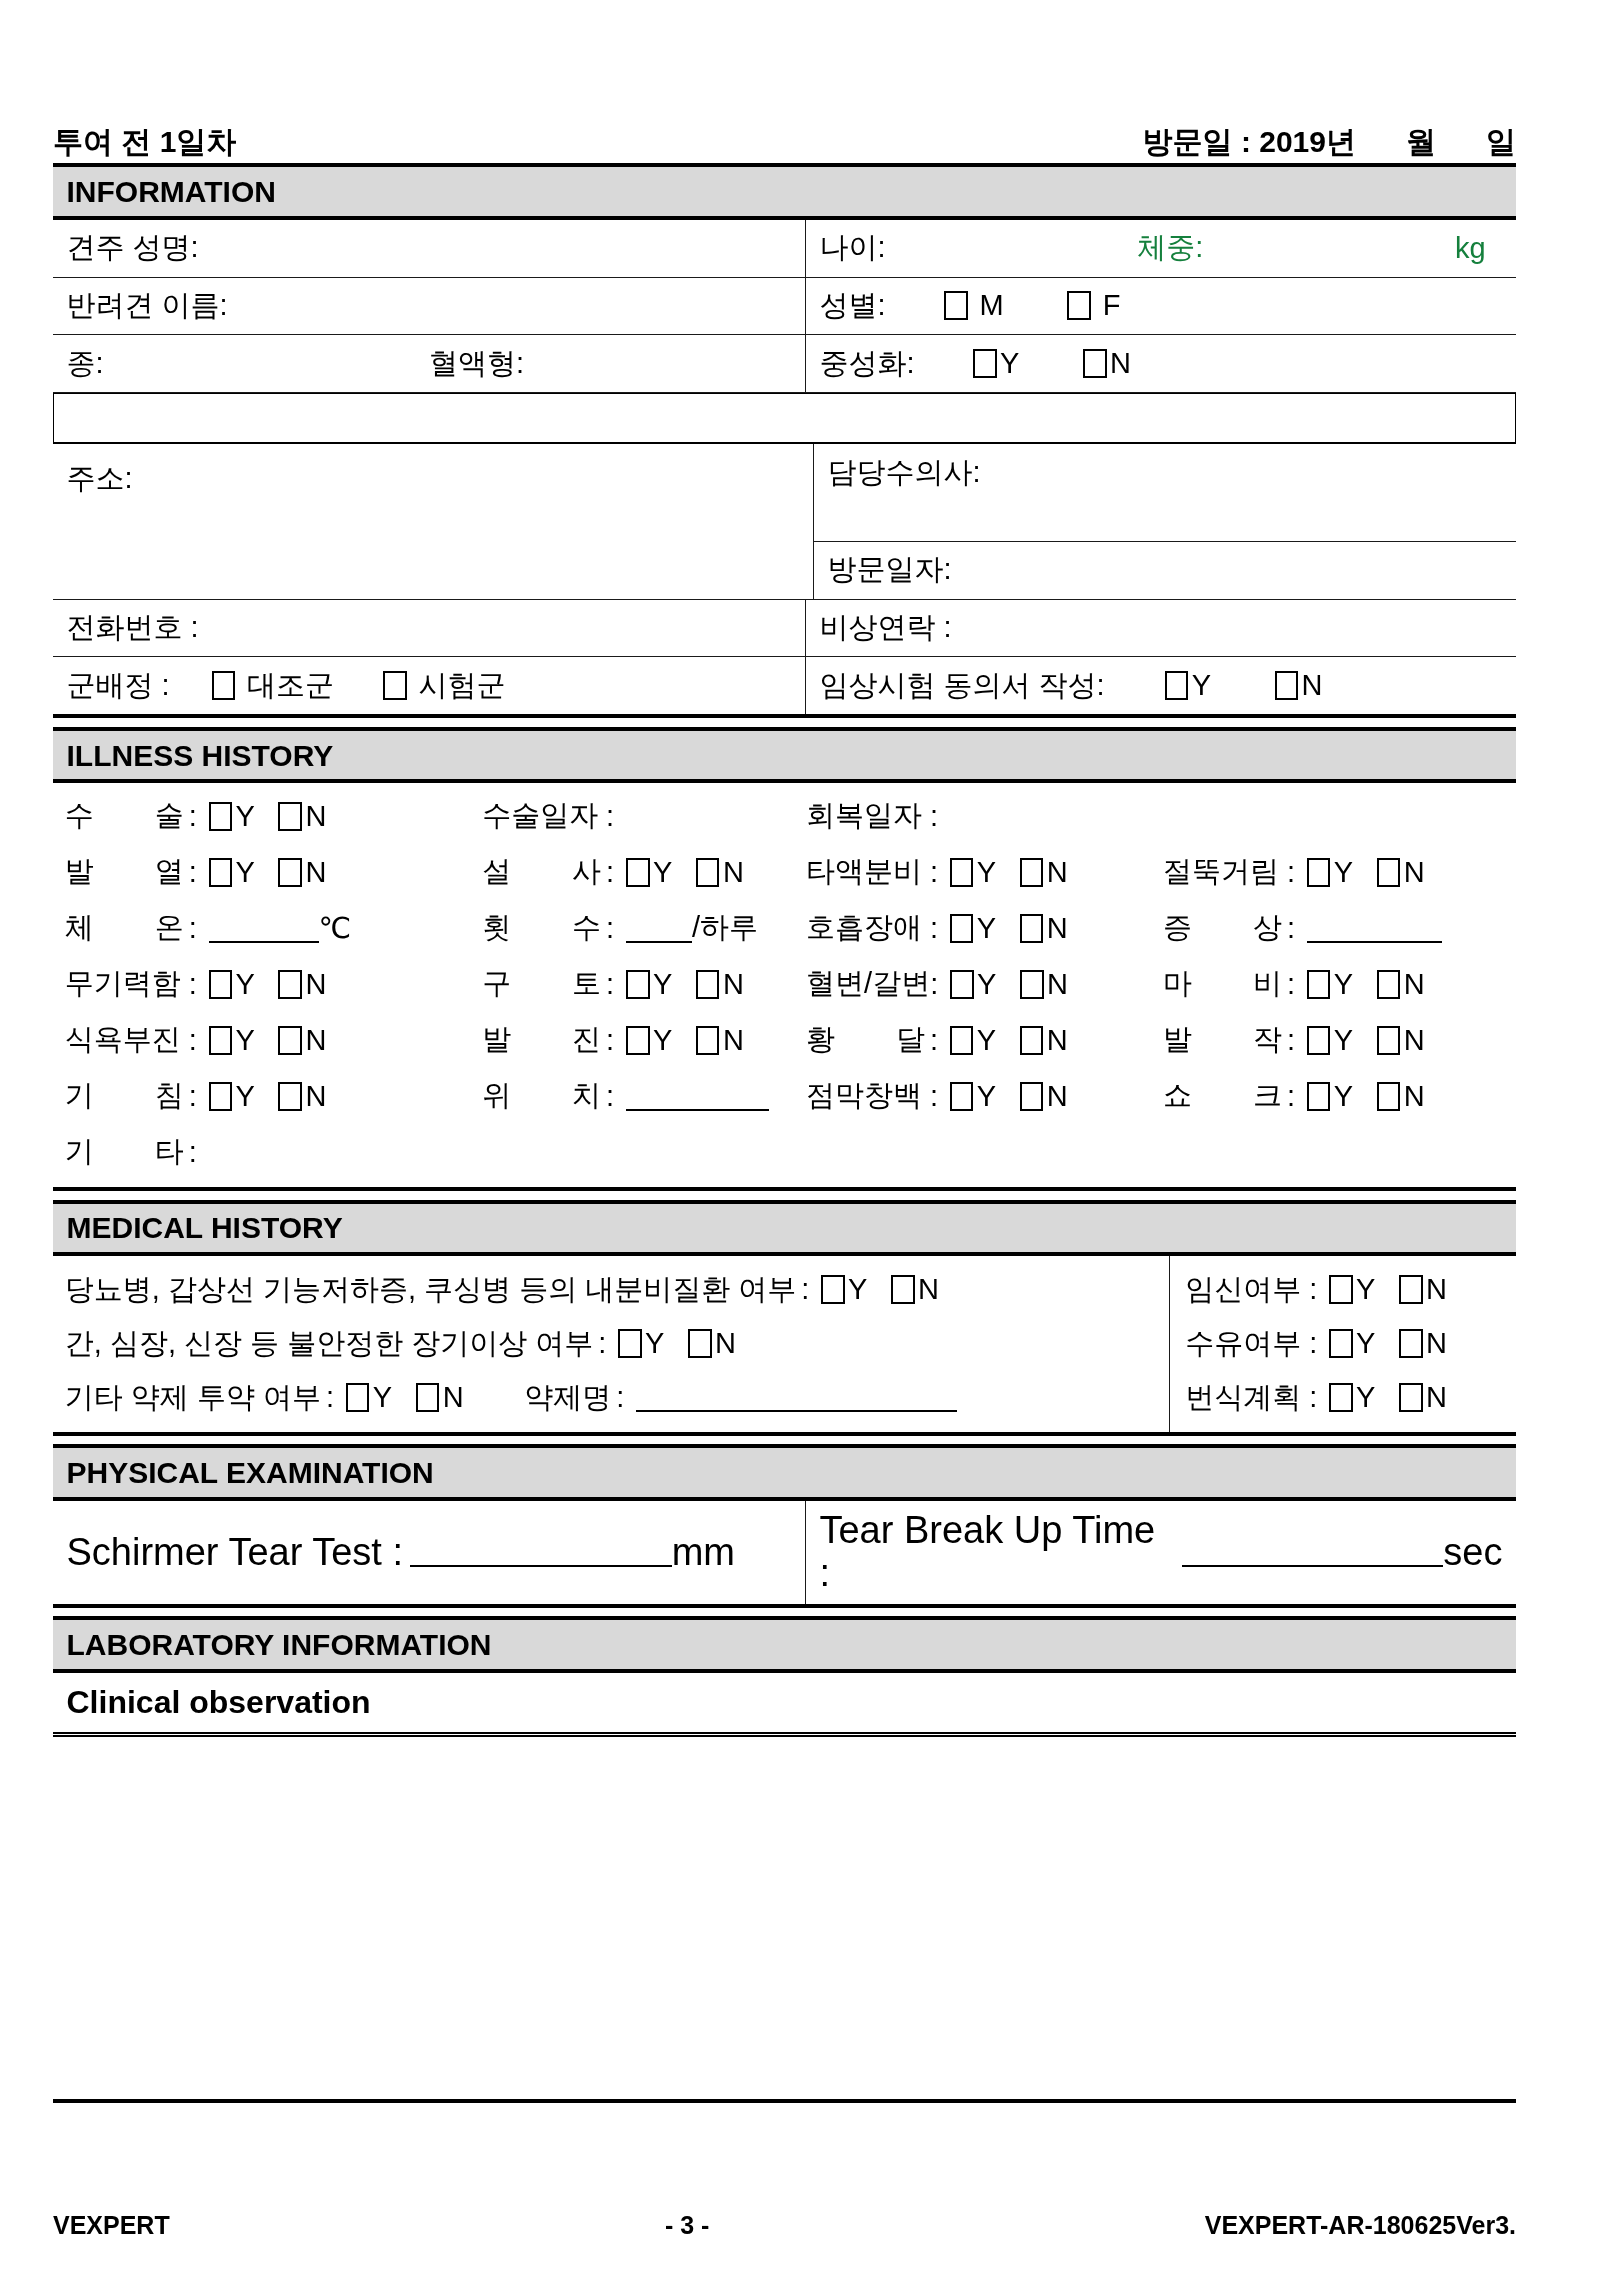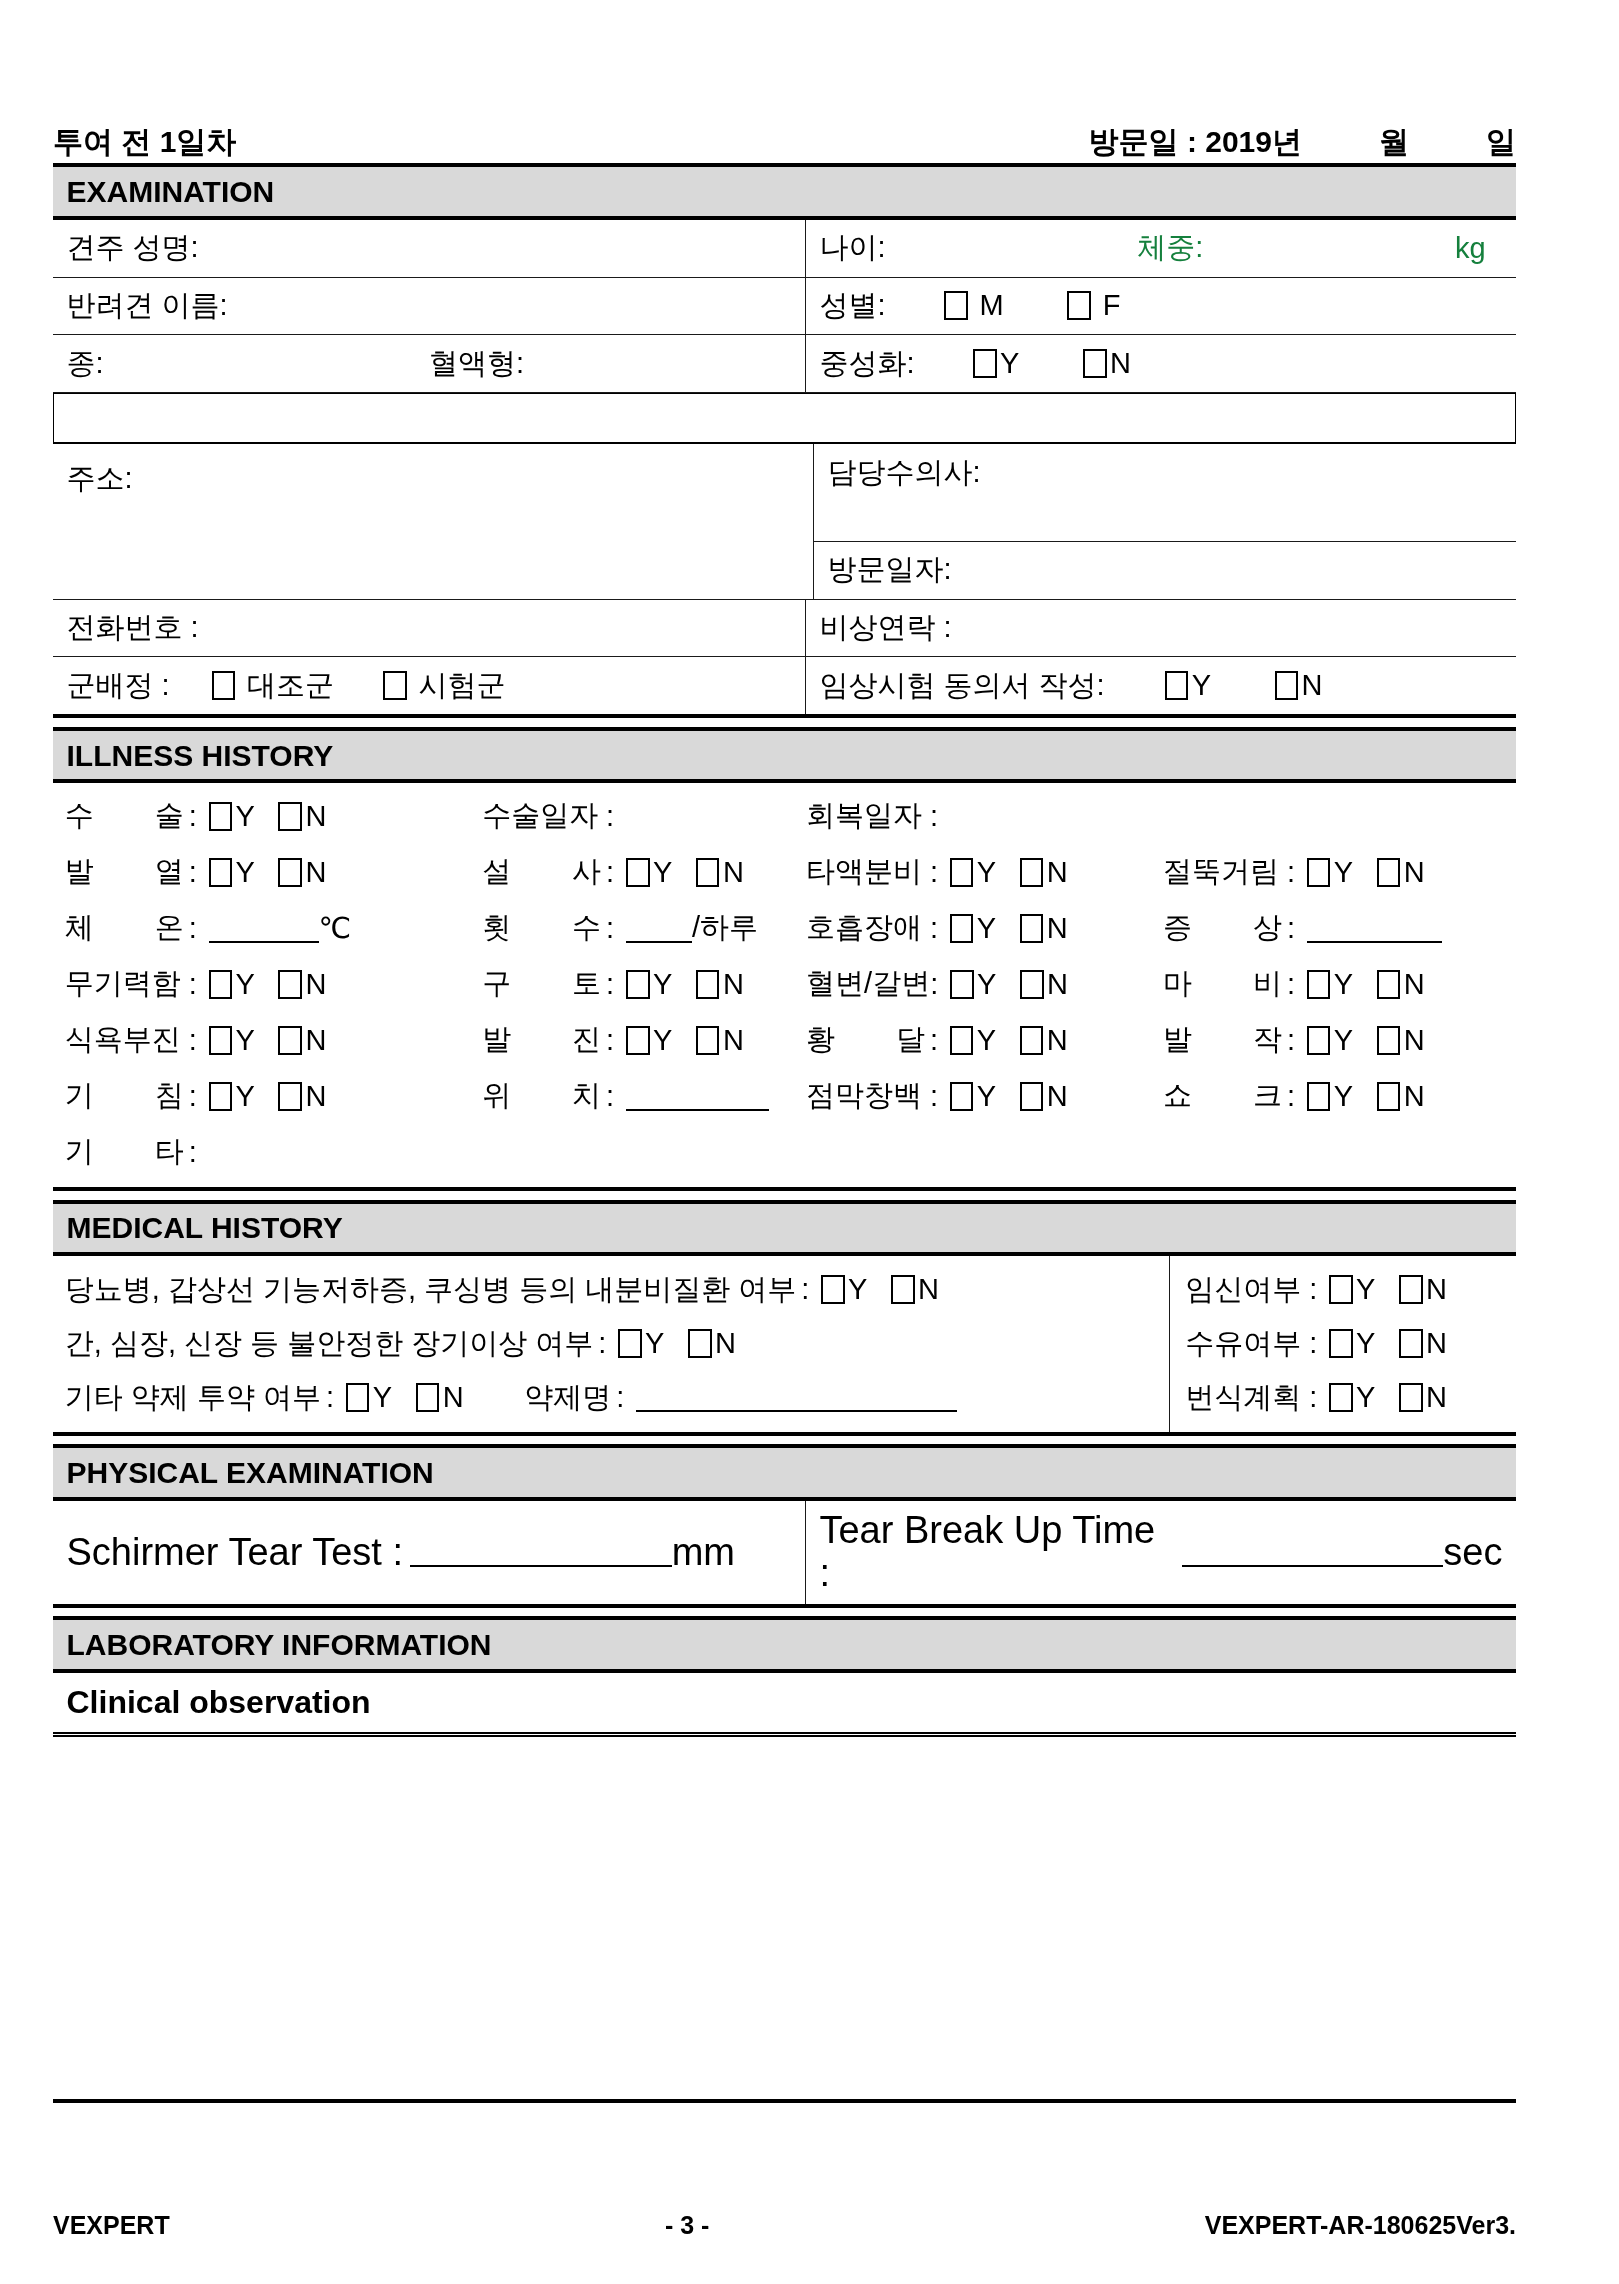--- a/index.html
+++ b/index.html
@@ -2,21 +2,21 @@
 <html style="font-size:13.5px"><head>
 <meta charset="utf-8">
 <style>
   * { box-sizing: border-box; }
   html,body { margin:0; padding:0; background:#fff; }
   body { font-family:"Liberation Sans","DejaVu Sans",sans-serif; color:#000; }
   .page { width:1620px; height:2284px; position:relative; padding:122px 104px 0 53px; background:#fff; }
 
   
   .page-header { display:flex; justify-content:space-between; align-items:flex-end; font-weight:bold; font-size:30px; margin-bottom:0; }
-  .visit-date { display:flex; gap:77px; }
+  .visit-date { display:flex; gap:50px; }
 
   
   .sec { border-bottom:4.2px solid #000; }
   .sec + .sec { margin-top:8.4px; }
   .band { background:#d9d9d9; border-top:4.2px solid #000; border-bottom:4.2px solid #000; font-weight:bold; font-size:30px; padding:5.9px 13.5px; line-height:37px; }
 
   
   .info-row { display:flex; border-bottom:1.7px solid #1a1a1a; min-height:51px; align-items:stretch; font-size:29px; }
   .info-row:last-child { border-bottom:none;justify-content:flex-end; }
   .cell-l { width:51.4%; padding:8.4px 13.5px; display:flex; align-items:center; }
@@ -74,21 +74,21 @@
   <div class="page-header">
     <div>투여 전 1일차</div>
     <div class="visit-date">
       <span>방문일 : 2019년</span>
       <span>월</span>
       <span>일</span>
     </div>
   </div>
 
   <div class="sec">
-    <div class="band">EXAMINATION</div>
+    <div class="band">INFORMATION</div>
 
     <div class="info-row">
       <div class="cell-l">
         <span>견주 성명:</span>
       </div>
       <div class="cell-r">
         <span>나이:</span>
         <span class="spacer"></span>
         <span class="red">체중:</span>
         <span class="spacer"></span>

